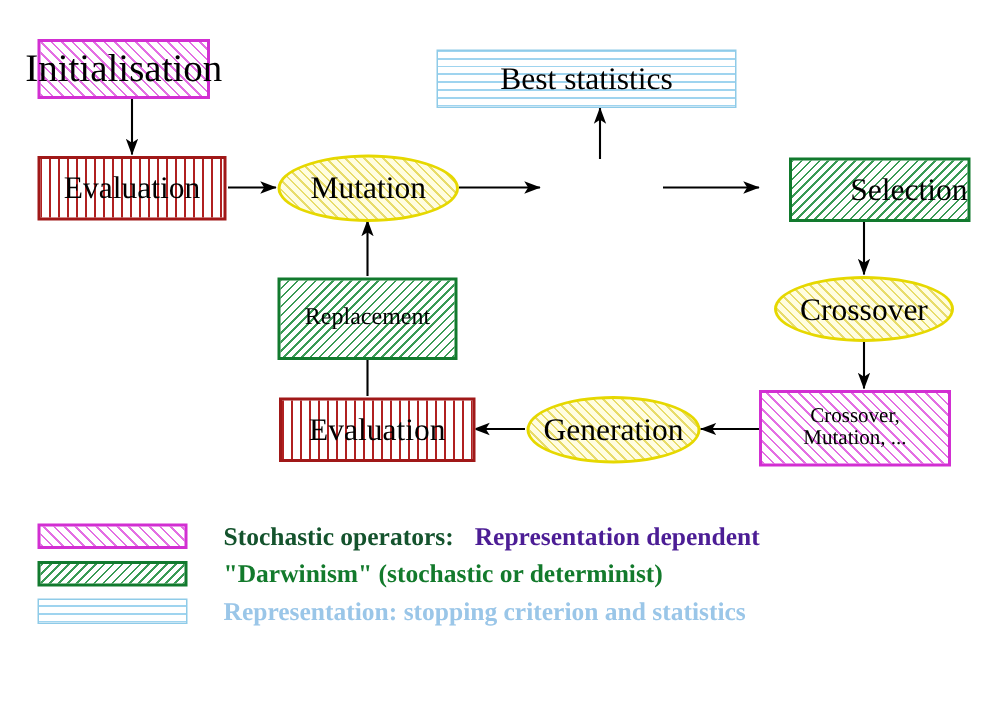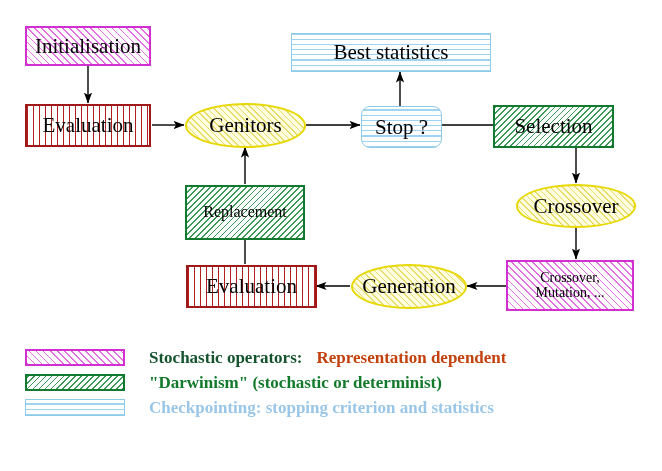--- a/index.html
+++ b/index.html
@@ -156,41 +156,38 @@
 
       <line x1="350" y1="286" x2="316" y2="286"></line>
 
       <line x1="245" y1="264" x2="245" y2="225"></line>
 
       <line x1="245" y1="184" x2="245" y2="147"></line>
     </g>
   </svg>
 
 
-  <div class="node fill-magenta-diag" style="left:25px; top:26px; width:126px; height:40px; font-size:21px;">
+  <div class="node fill-magenta-diag" style="left:25px; top:26px; width:115px; height:40px; font-size:26px;">
     <span class="node-label">Initialisation</span>
   </div>
 
   <div class="node fill-red-vert" style="left:25px; top:104px; width:126px; height:43px; font-size:21px;">
     <span class="node-label">Evaluation</span>
   </div>
 
   <div class="node fill-yellow-diag ellipse" style="left:185px; top:103px; width:121px; height:45px; font-size:21px;">
-    <span class="node-label">Genitors</span>
+    <span class="node-label">Mutation</span>
   </div>
 
   <div class="node fill-blue-horiz" style="left:291px; top:33px; width:200px; height:39px; font-size:21px;">
     <span class="node-label">Best statistics</span>
   </div>
 
-  <div class="node fill-blue-horiz rounded" style="left:361px; top:106px; width:81px; height:42px; font-size:21px;">
-    <span class="node-label">Stop ?</span>
-  </div>
-
-  <div class="node fill-green-diag" style="left:493px; top:105px; width:121px; height:43px; font-size:21px;">
+
+  <div class="node fill-green-diag" style="left:526px; top:105px; width:121px; height:43px; font-size:21px;justify-content:flex-end;">
     <span class="node-label">Selection</span>
   </div>
 
   <div class="node fill-yellow-diag ellipse" style="left:516px; top:184px; width:120px; height:44px; font-size:21px;">
     <span class="node-label">Crossover</span>
   </div>
 
   <div class="node fill-magenta-diag" style="left:506px; top:260px; width:128px; height:51px; font-size:14px;">
     <span class="node-label">Crossover,
 Mutation, ...</span>
@@ -206,34 +203,34 @@
 
   <div class="node fill-green-diag" style="left:185px; top:185px; width:120px; height:55px; font-size:16px;">
     <span class="node-label">Replacement</span>
   </div>
 
   <div id="legend">
 
     <div class="legend-row">
       <div class="legend-swatch fill-magenta-diag"></div>
       <div class="legend-text">
-        <span style="color:#14532d;">Stochastic operators:</span><span class="part2" style="color:#c2410c;text-align:center;">Representation dependent</span>
+        <span style="color:#14532d;">Stochastic operators:</span><span class="part2" style="color:#4c1d95;text-align:center;">Representation dependent</span>
       </div>
     </div>
 
     <div class="legend-row">
       <div class="legend-swatch fill-green-diag"></div>
       <div class="legend-text">
         <span style="color:#137a2c;">"Darwinism" (stochastic or determinist)</span>
       </div>
     </div>
 
 
     <div class="legend-row">
       <div class="legend-swatch fill-blue-horiz"></div>
       <div class="legend-text">
-        <span style="color:#9ac6e8;">Checkpointing: stopping criterion and statistics</span>
+        <span style="color:#9ac6e8;">Representation: stopping criterion and statistics</span>
       </div>
     </div>
 
   </div>
 
 </div>
 
 </body></html>

